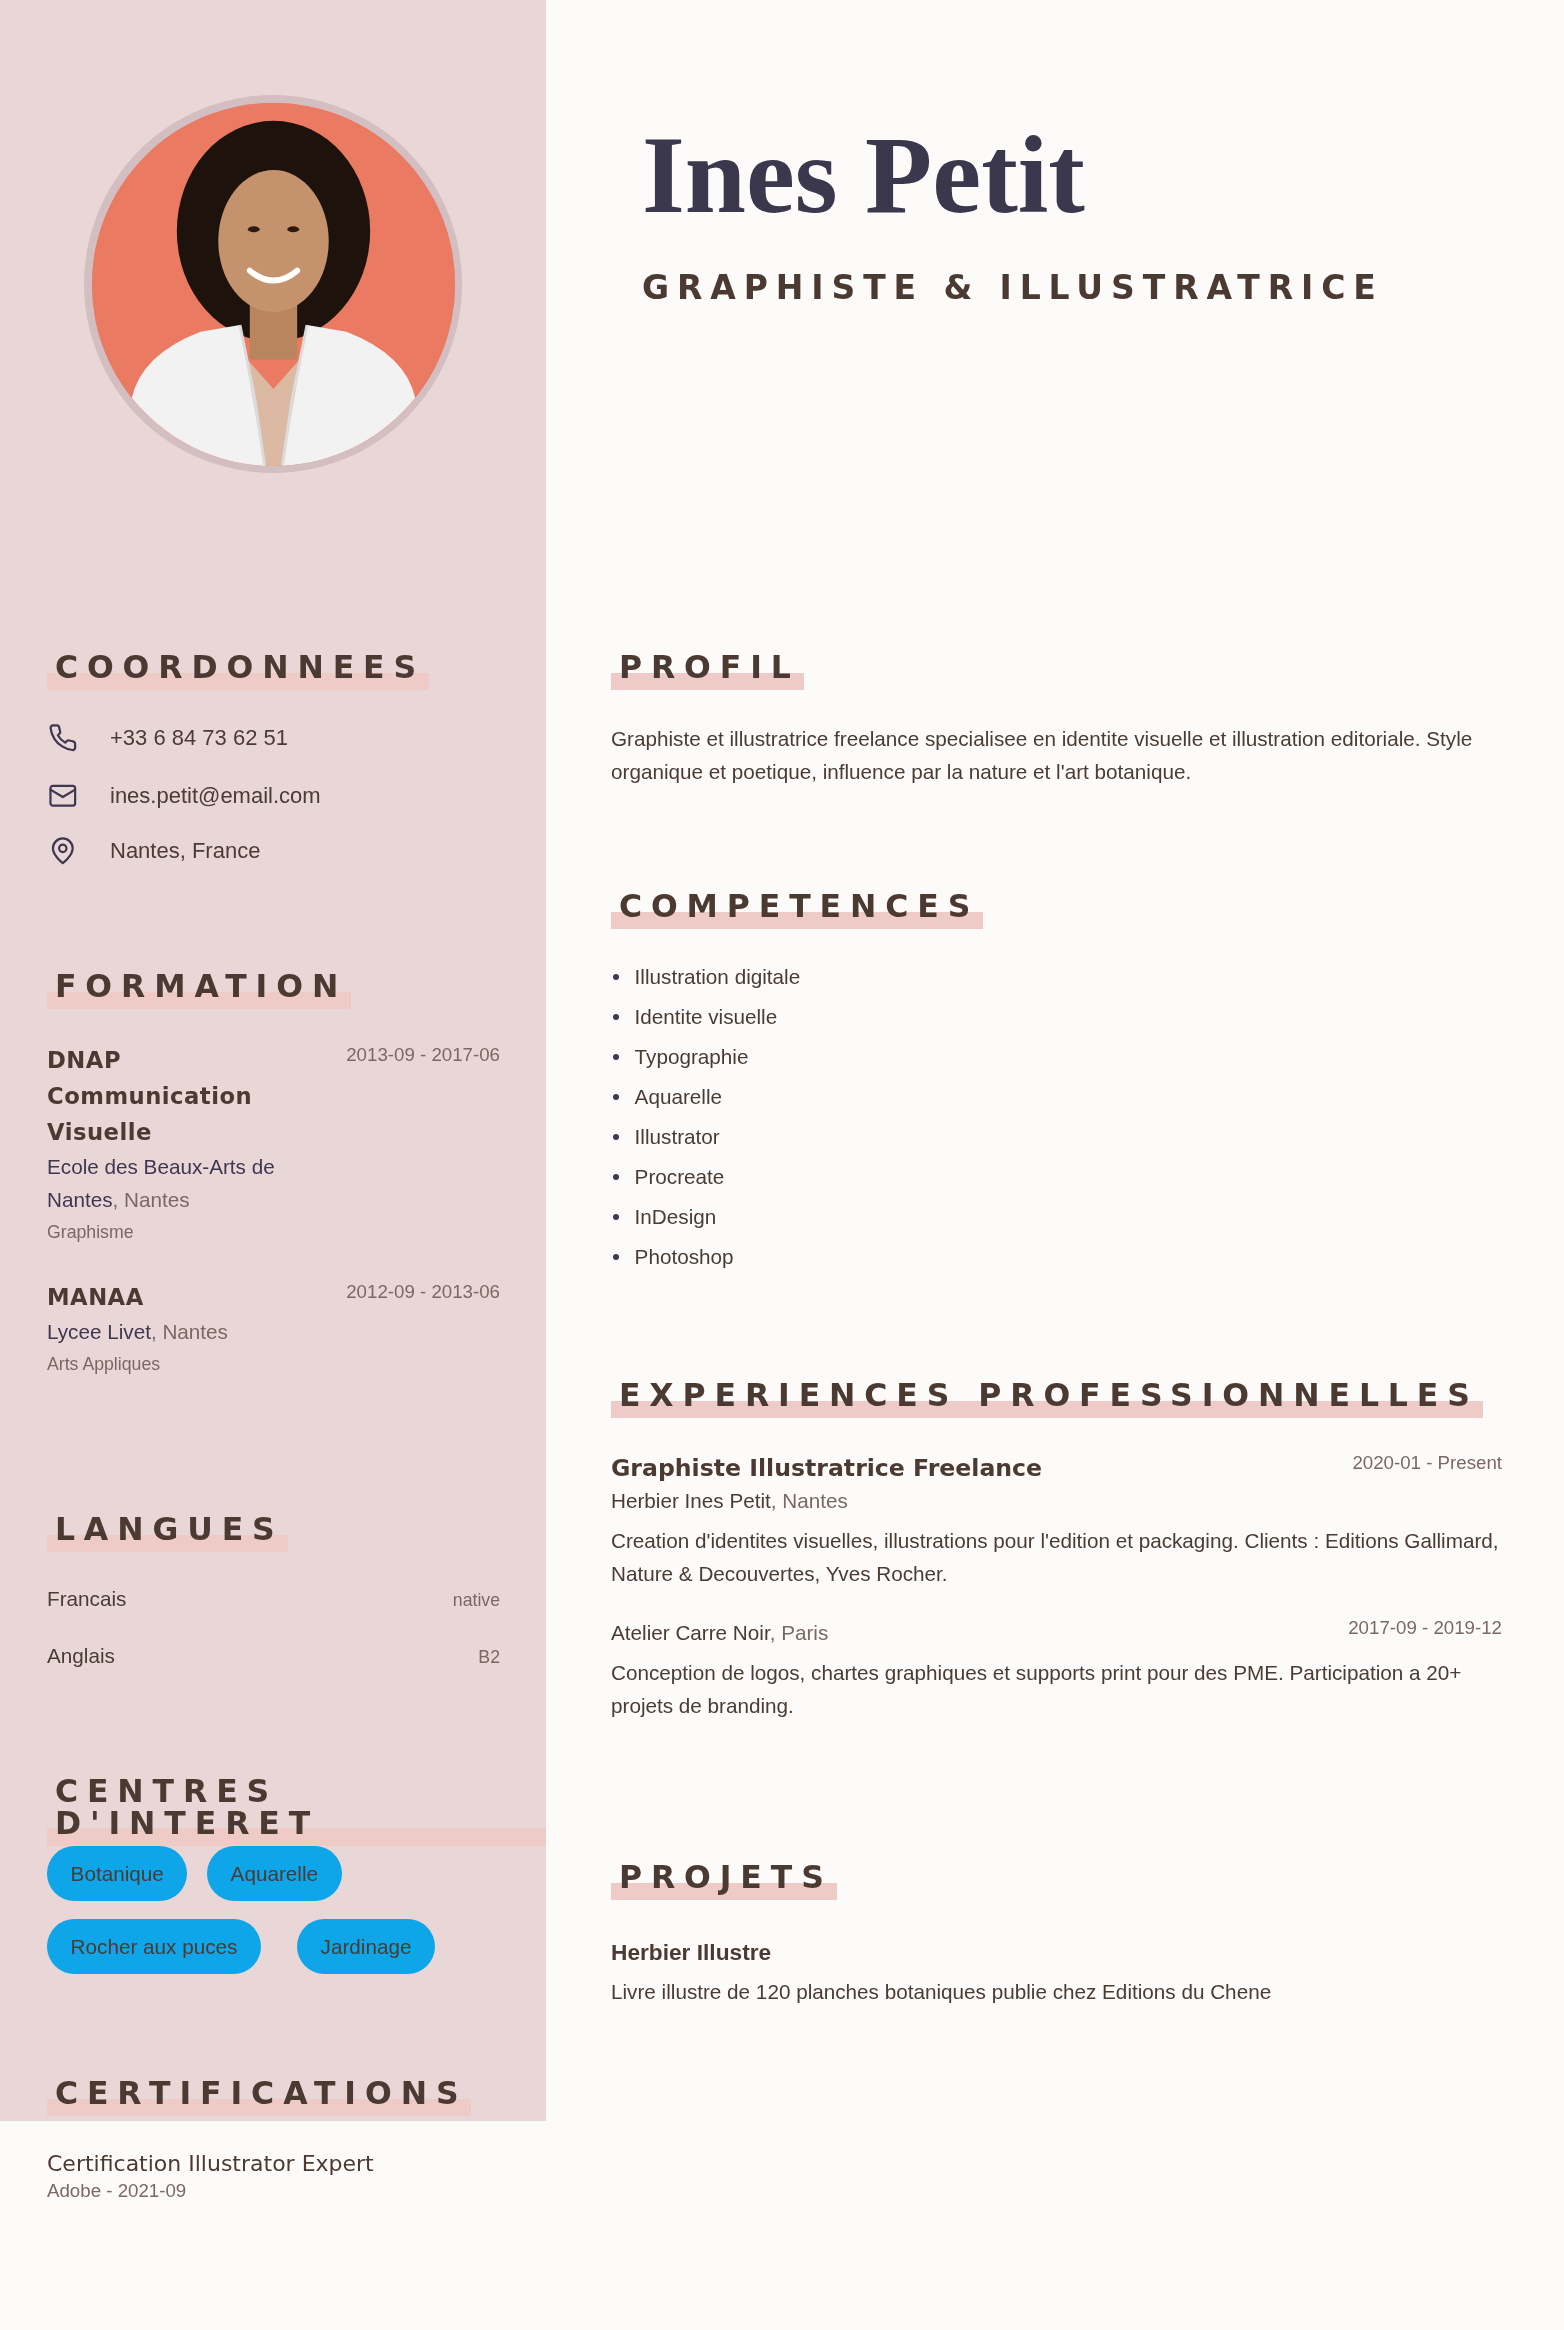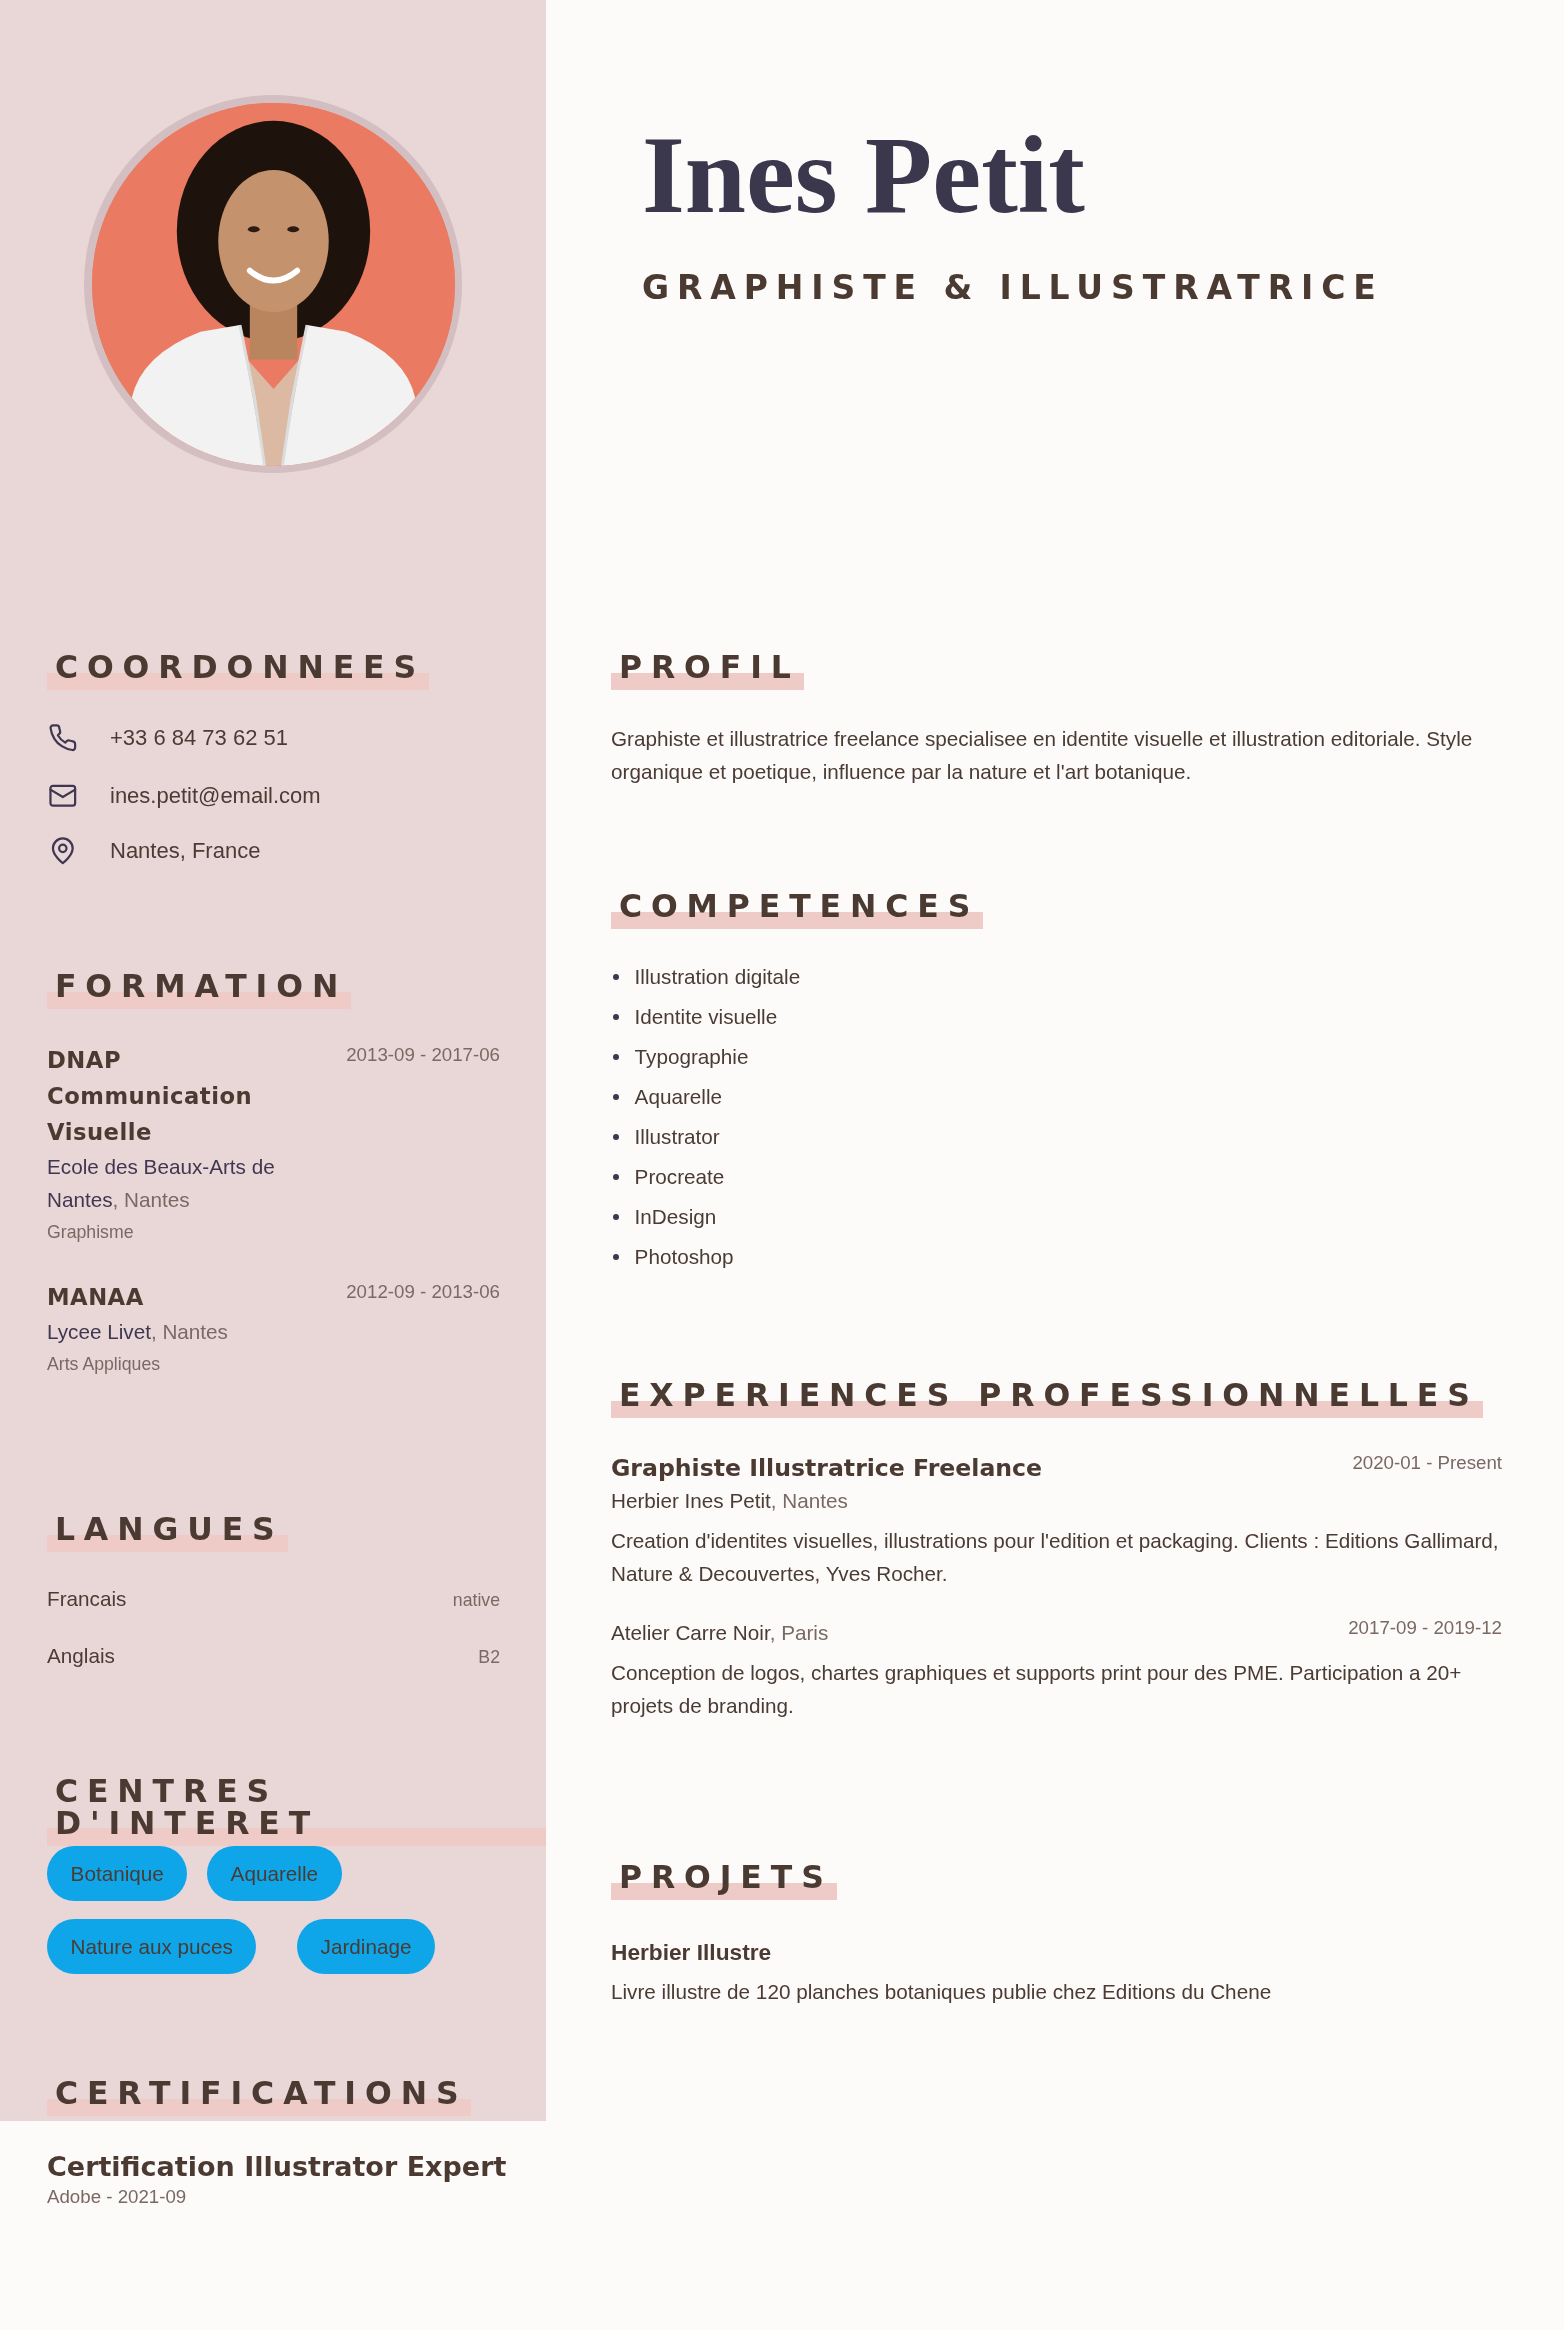--- a/index.html
+++ b/index.html
@@ -87,21 +87,21 @@
     position: absolute;
     background: #0ea5e9;
     border-radius: 29.6px;
     font-size: 20.7px; color: #4a3b33;
     padding: 15.8px 23.6px;
     line-height: 23.6px;
   }
 
   
   .cert { position: absolute; left: 47px; }
-  .cert .name { font-family: "DejaVu Sans", sans-serif; font-weight: bold; font-size: 27px; color: #4b3a31; }
+  .cert .name { font-family: "DejaVu Sans", sans-serif; font-weight: normal; font-size: 22px; color: #4b3a31; }
   .cert .meta { font-size: 18.7px; color: #7a6862; margin-top: 3.9px; }
 
   
   .name-title {
     position: absolute; left: 642px; top: 120px;
     font-family: "Liberation Serif", serif; font-weight: bold;
     font-size: 110px; color: #3b374c; line-height: 1;
   }
   .job-title {
     position: absolute; left: 642px; top: 268px;
@@ -221,21 +221,21 @@
     <span class="name">Anglais</span>
     <span class="lvl">B2</span>
   </div>
 
   <h2 class="sec-title" style="left:47px; top:1776px;">
     <span class="hl"></span><span class="txt">CENTRES D'INTERET</span>
   </h2>
   <div class="tags" style="top:1846px;">
     <span class="tag" style="left:0; top:0;">Botanique</span>
     <span class="tag" style="left:160px; top:0;">Aquarelle</span>
-    <span class="tag" style="left:0; top:73px;">Nature aux puces</span>
+    <span class="tag" style="left:0; top:73px;">Rocher aux puces</span>
     <span class="tag" style="left:250px; top:73px;">Jardinage</span>
   </div>
 
   <h2 class="sec-title" style="left:47px; top:2078px;">
     <span class="hl"></span><span class="txt">CERTIFICATIONS</span>
   </h2>
   <div class="cert" style="top:2151px;">
     <div class="name">Certification Illustrator Expert</div>
     <div class="meta">Adobe - 2021-09</div>
   </div>

